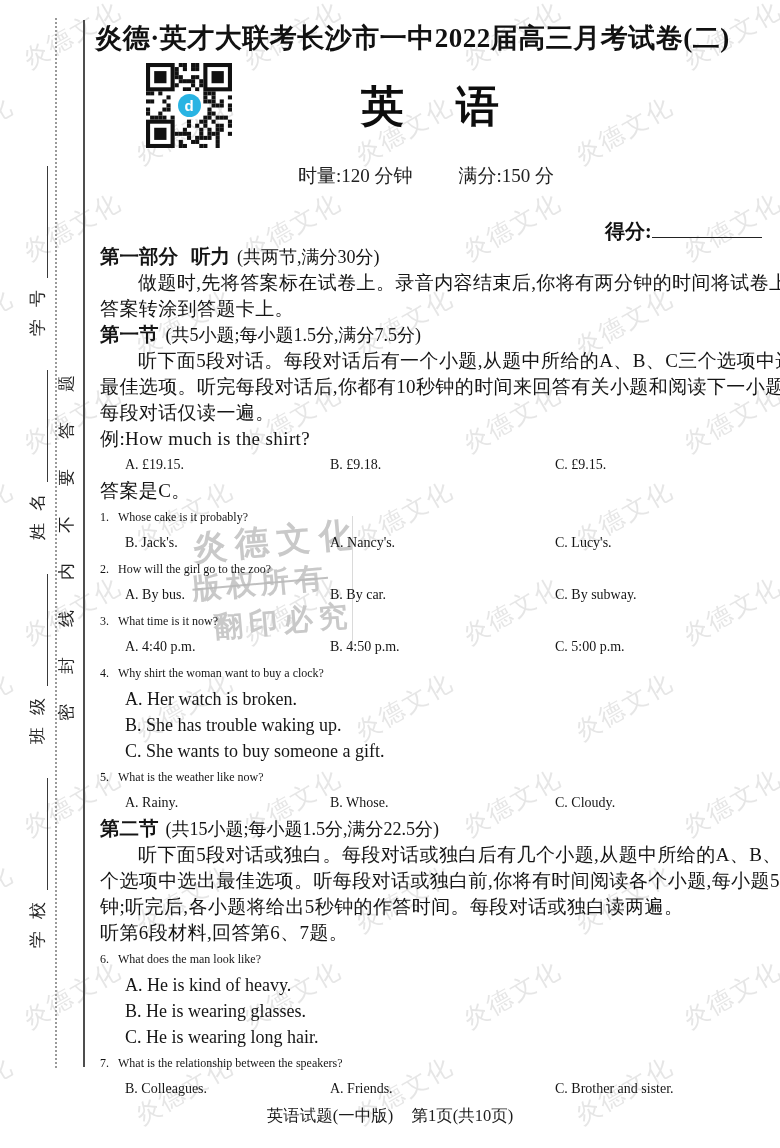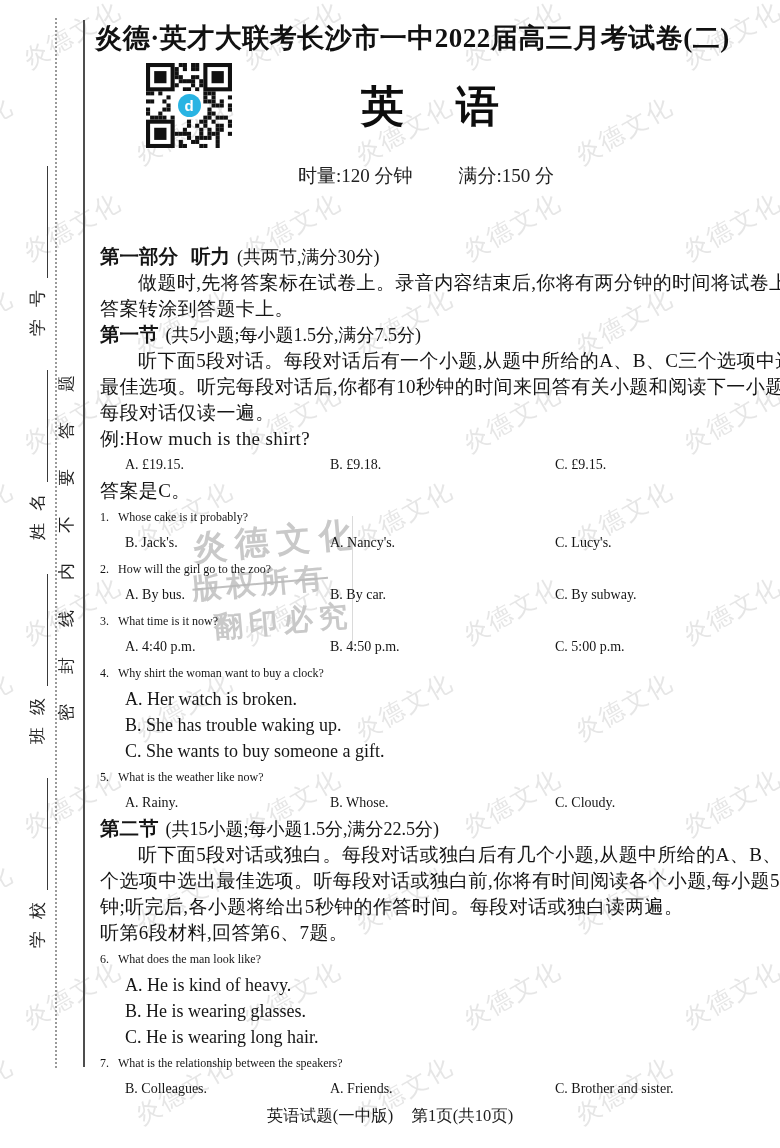--- a/index.html
+++ b/index.html
@@ -277,20 +277,23 @@
 
     <div class="subject">
       <span class="c1">英</span><span>语</span>
     </div>
 
     <div class="time-line">
       <span>时量:120 分钟</span>
       <span>满分:150 分</span>
     </div>
 
+    <div class="score-line">
+      <span>得分:</span><span class="score-blank"></span>
+    </div>
   </div>
 
   <div class="exam-body">
       <div class="line heading"><span class="h-prefix">第一部分</span><span class="h-title">听力</span><span class="h-note">(共两节,满分30分)</span></div>
       <div class="line para indent">做题时,先将答案标在试卷上。录音内容结束后,你将有两分钟的时间将试卷上的</div>
       <div class="line para">答案转涂到答题卡上。</div>
       <div class="line heading"><span class="h-prefix">第一节</span><span class="h-note">(共5小题;每小题1.5分,满分7.5分)</span></div>
       <div class="line para indent">听下面5段对话。每段对话后有一个小题,从题中所给的A、B、C三个选项中选出</div>
       <div class="line para">最佳选项。听完每段对话后,你都有10秒钟的时间来回答有关小题和阅读下一小题。</div>
       <div class="line para">每段对话仅读一遍。</div>

